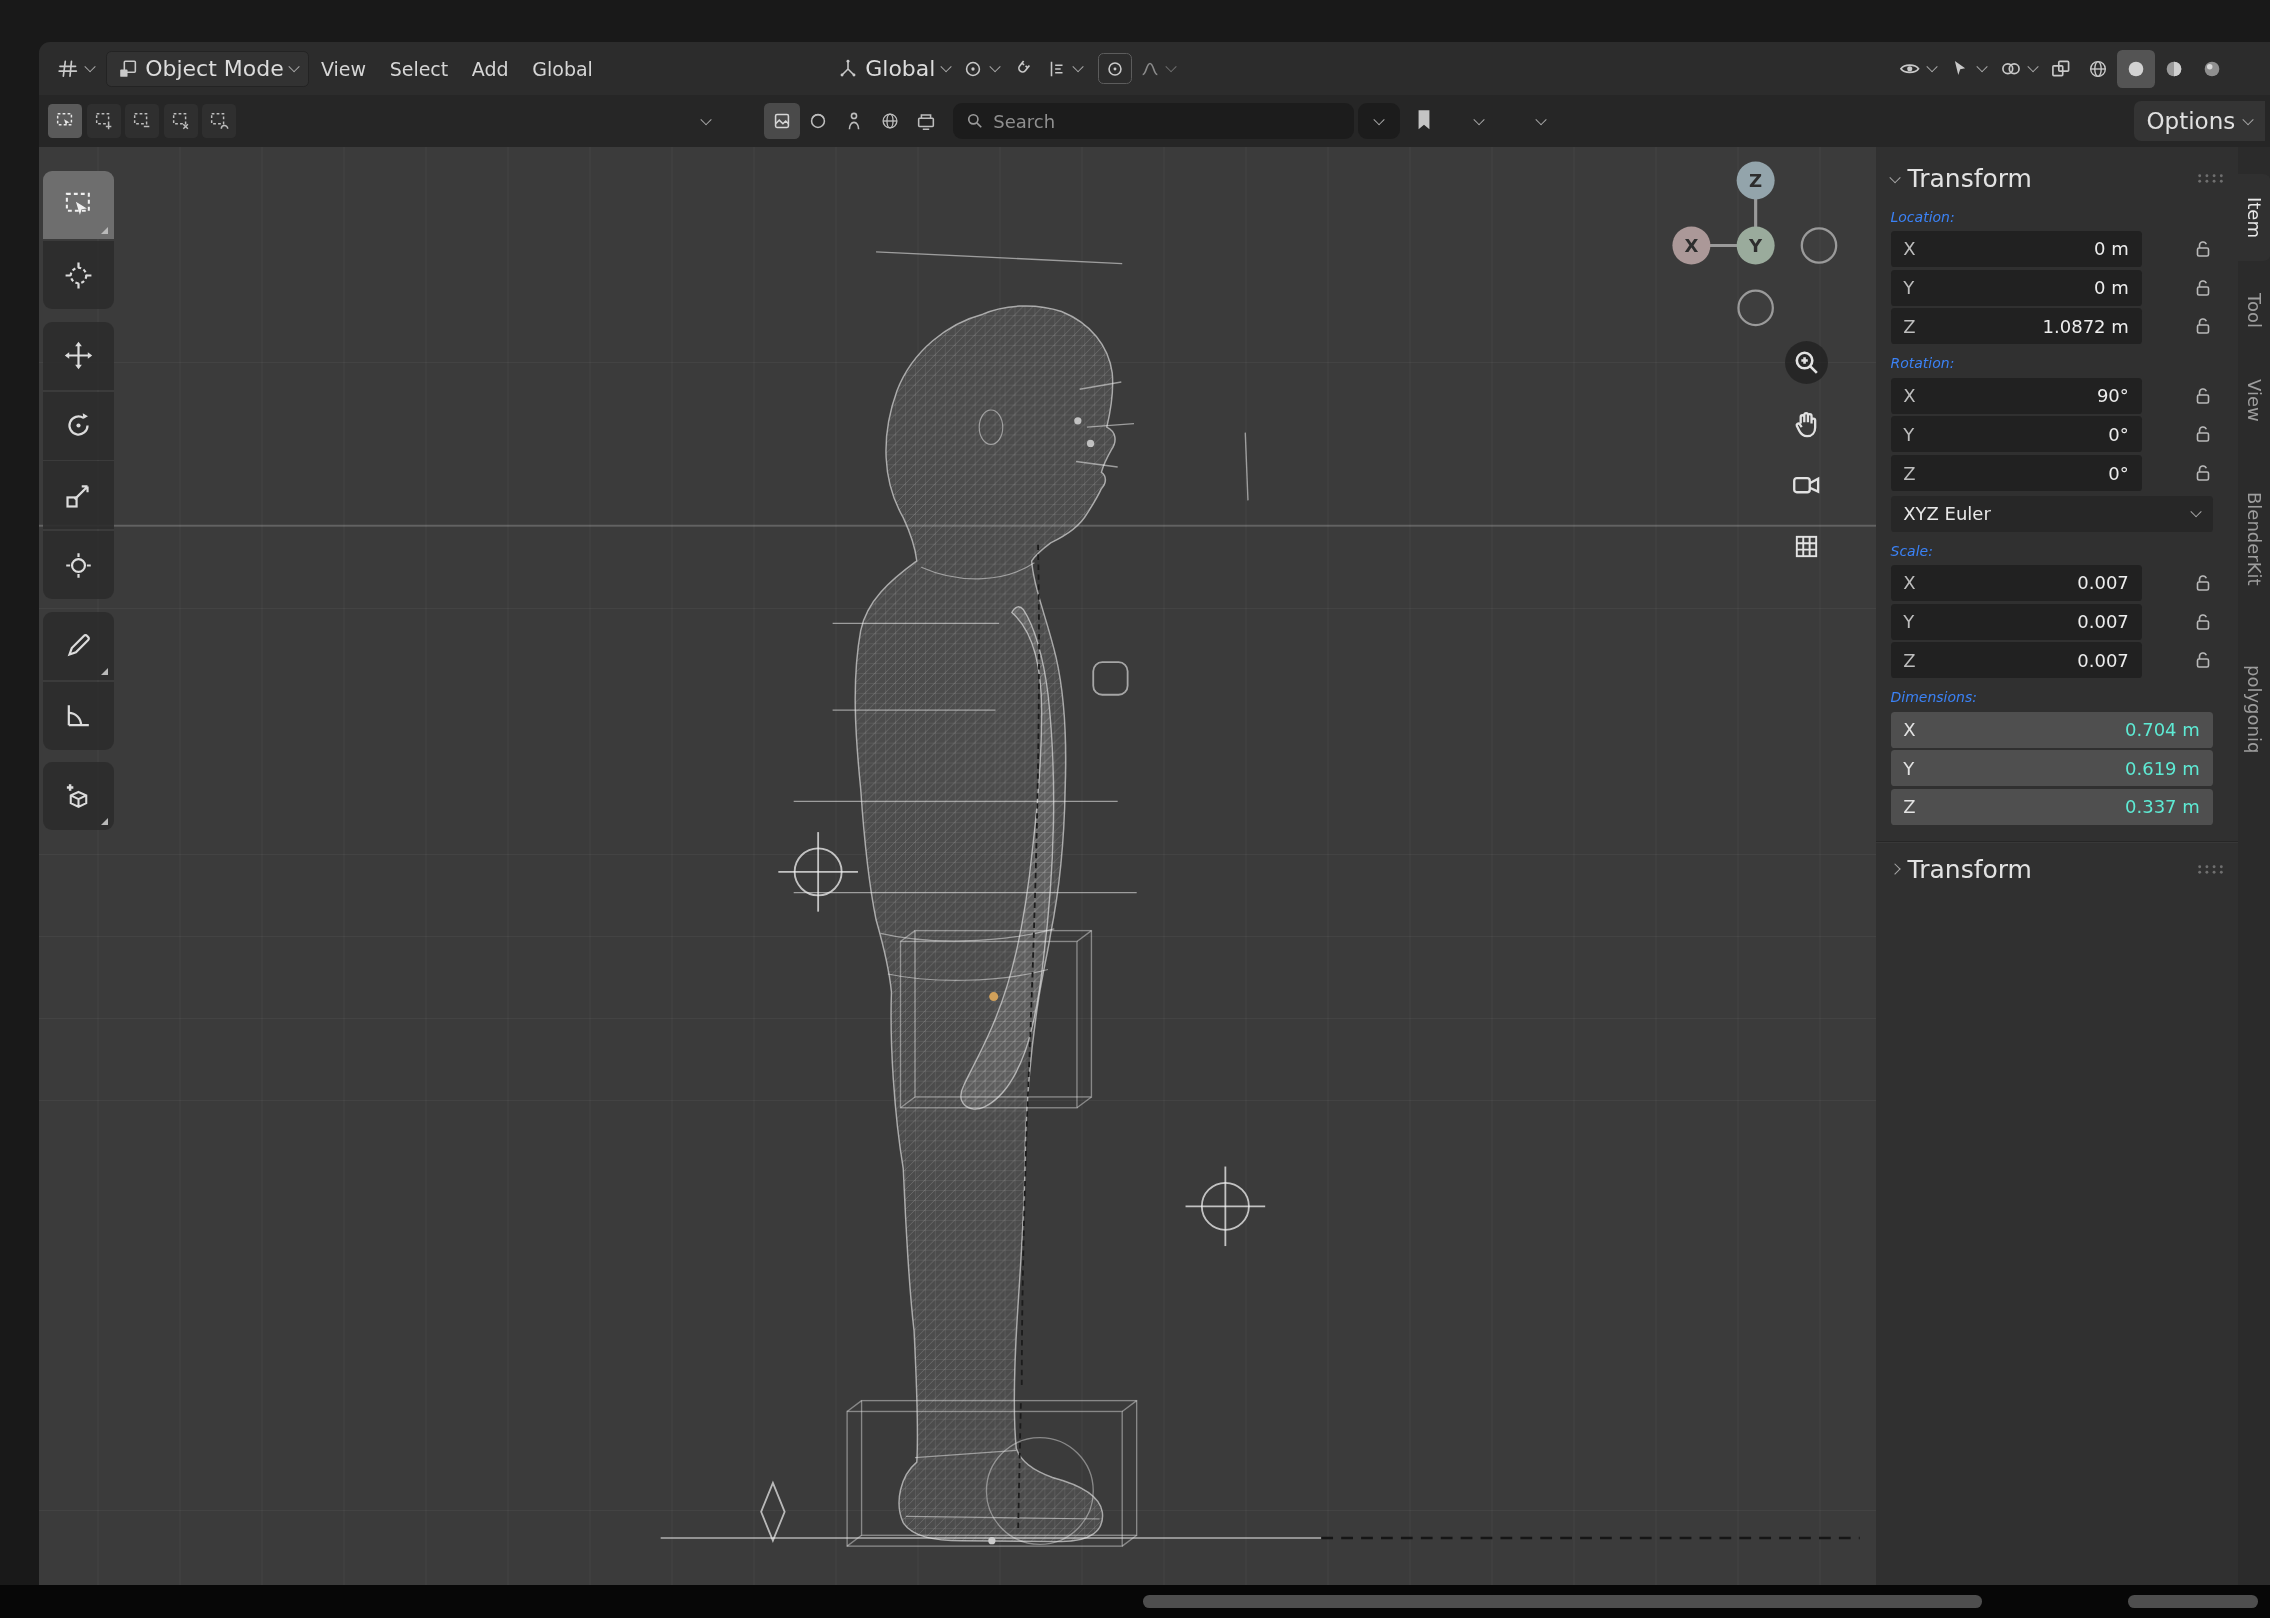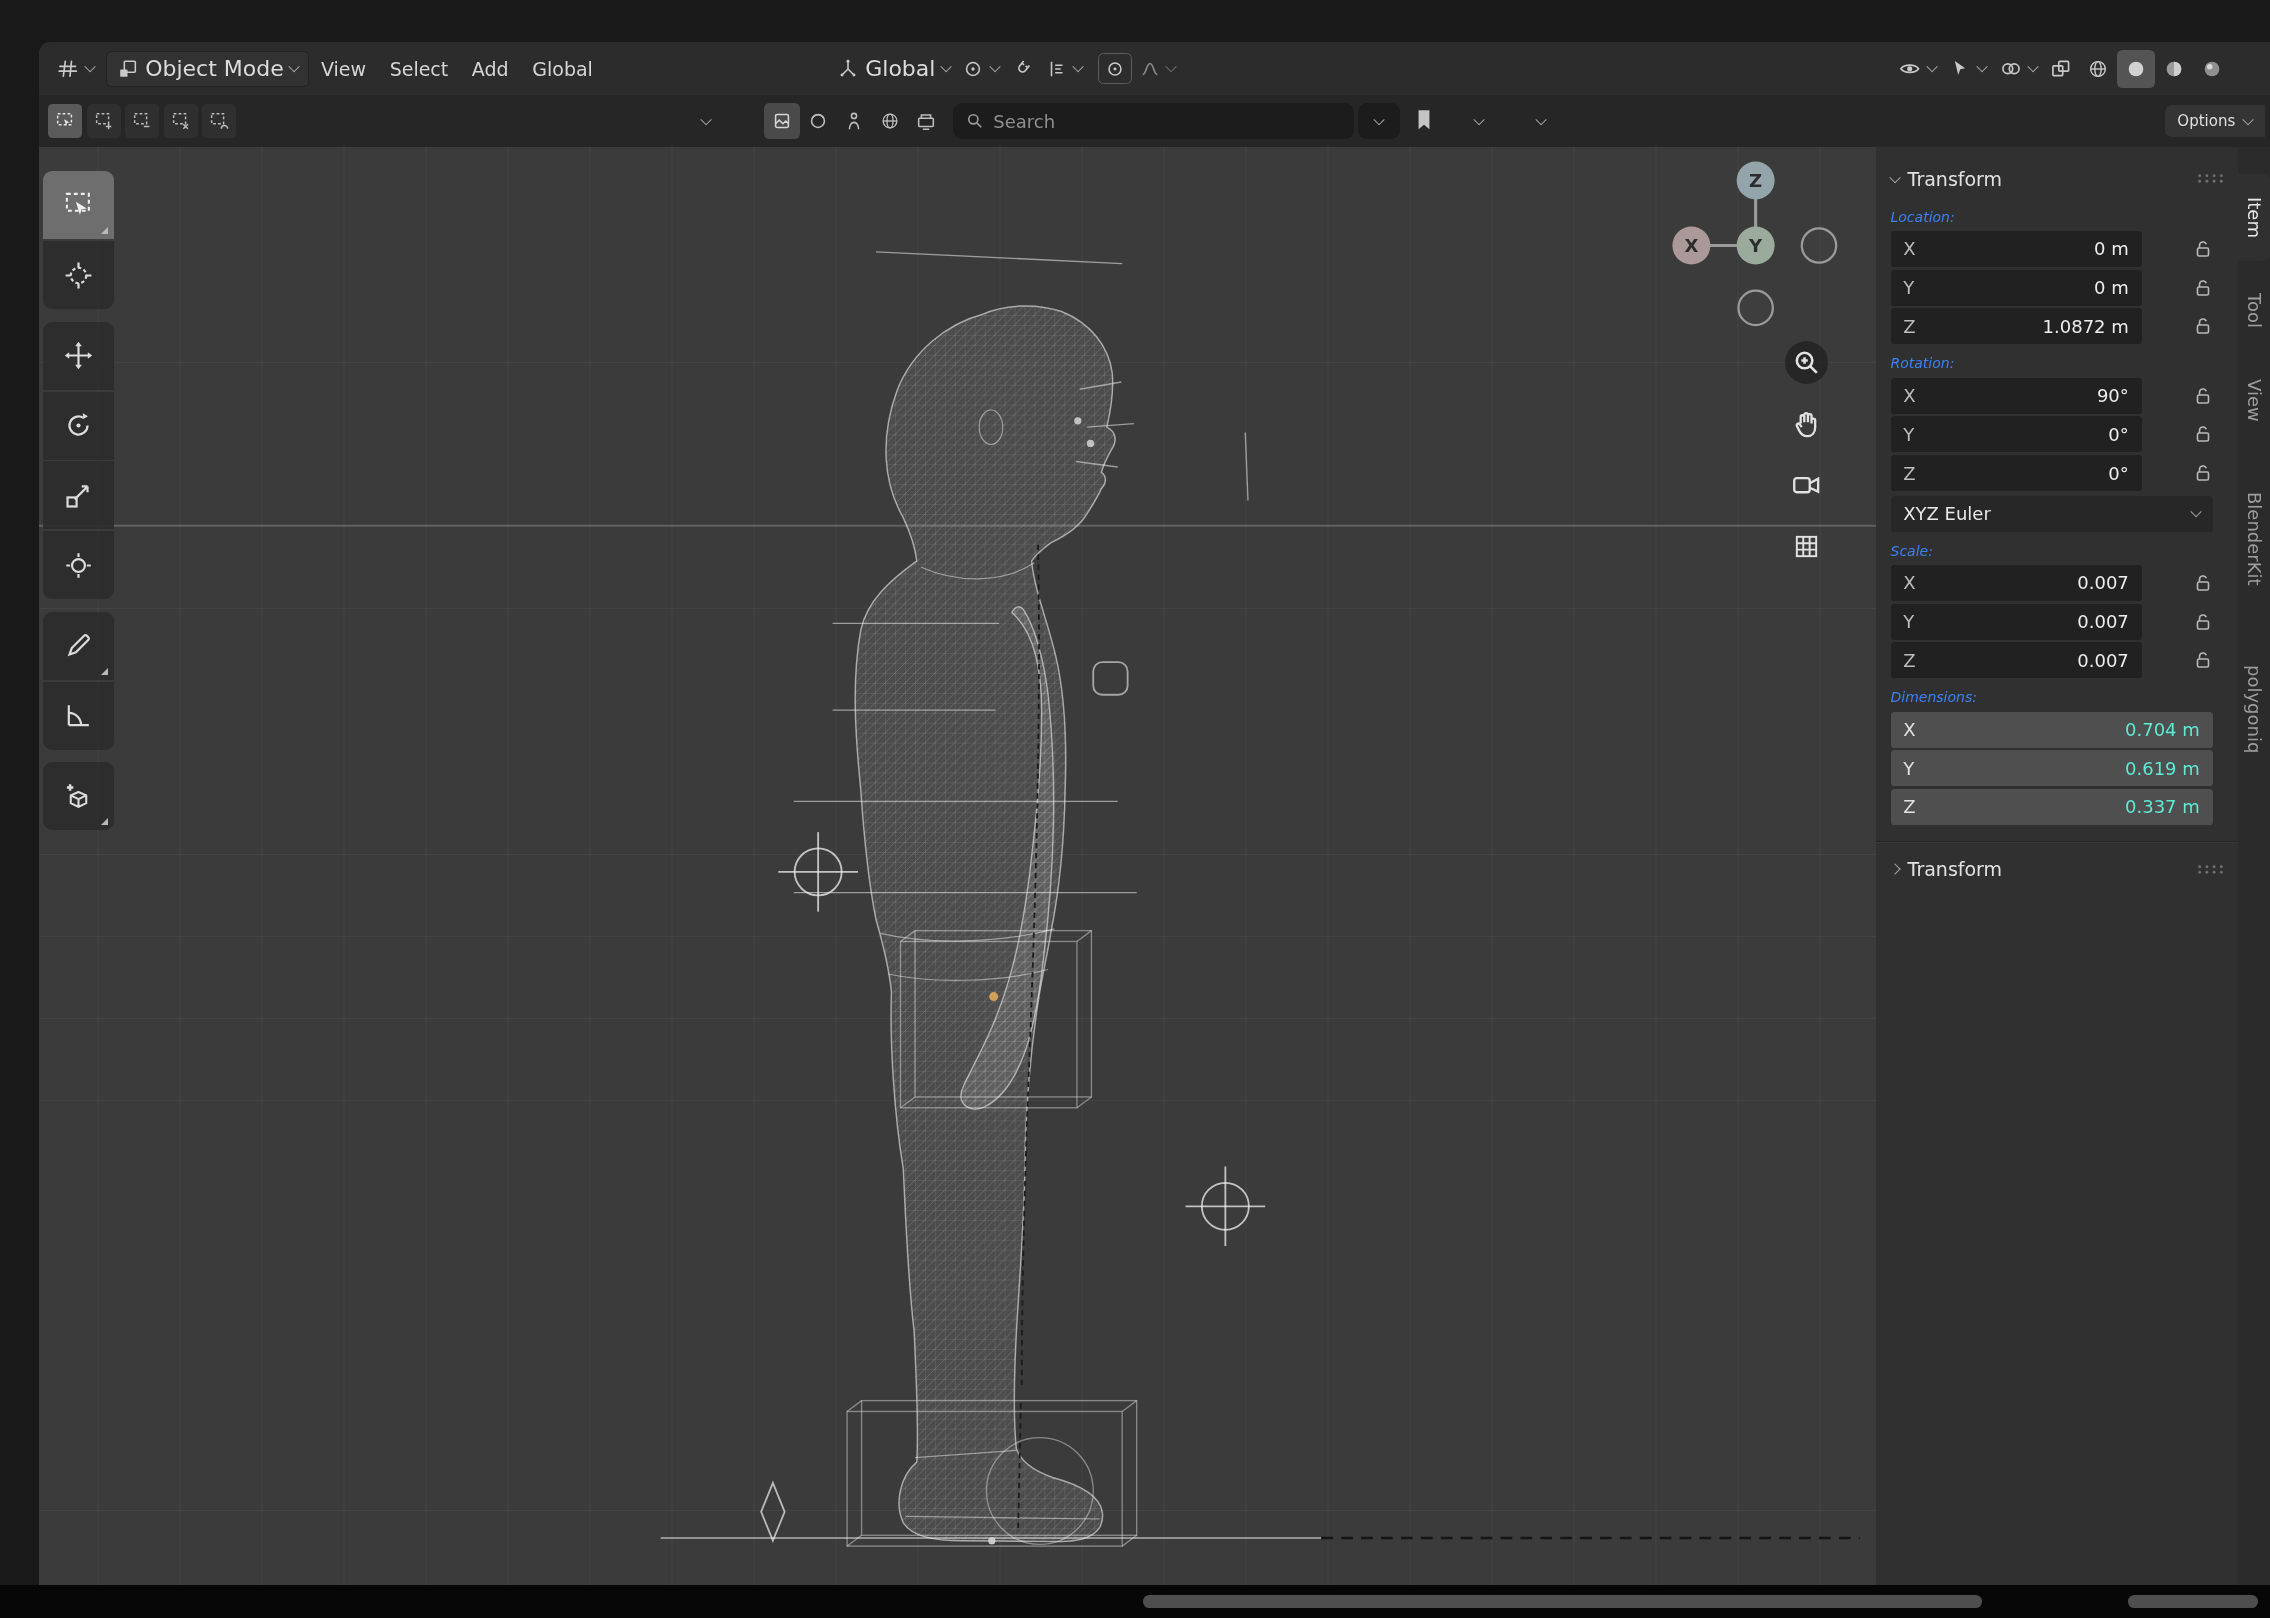--- a/index.html
+++ b/index.html
@@ -29,21 +29,21 @@
   .atype { width:36px; height:36px; border-radius:5.4px; display:flex; align-items:center; justify-content:center; }
   .atype.active { background:#4a4a4a; }
   .searchbox { width:401px; height:36px; background:#1c1c1c; border-radius:9px; display:flex;
                align-items:center; padding:0 12.7px; gap:8.1px; margin-left:9px; }
   .searchbox input { flex:1; background:transparent; border:none; outline:none; color:#dedede;
                font-size:18px; font-family:inherit; }
   .searchbox input::placeholder { color:#8f8f8f; }
   .chip { width:42px; height:36px; background:#1c1c1c; border-radius:9px; display:flex;
           align-items:center; justify-content:center; margin-left:4.5px; }
   .chevdd { width:42px; height:33px; display:flex; align-items:center; justify-content:center; border-radius:4.5px; }
-  .options-btn { margin-left:auto; display:flex; align-items:center; gap:9px; font-size:15px;
+  .options-btn { margin-left:auto; display:flex; align-items:center; gap:9px; font-size:23px;
           color:#e0e0e0; background:#343434; padding:7.2px 12.7px; border-radius:7.2px 0 0 7.2px; }
 
   
   .main { position:absolute; left:39px; top:147px; right:0; bottom:33px; display:flex; }
   .vp { position:relative; flex:1; overflow:hidden; background-color:#3b3b3b;
         background-image:
           linear-gradient(rgba(255,255,255,0.045) 0.9px, transparent 0.9px),
           linear-gradient(90deg, rgba(255,255,255,0.045) 0.9px, transparent 0.9px);
         background-size:82px 82px; background-position:-23.5px -31px; }
   .vpsvg { position:absolute; inset:0; width:100%; height:100%; }
@@ -69,21 +69,21 @@
   
   .navbtn { position:absolute; left:1746px; width:43px; height:43px; border-radius:50%;
             display:flex; align-items:center; justify-content:center; }
   .navbtn.zoom { top:194px; background:rgba(32,32,32,.75); }
   .navbtn.hand { top:255px; }
   .navbtn.cam  { top:316px; }
   .navbtn.grid { top:378px; }
 
   
   .sidebar { width:362px; background:#303030; padding:12.7px 14.5px 0; position:relative; }
-  .phead { display:flex; align-items:center; gap:9px; height:38px; font-size:19px; color:#e2e2e2; }
+  .phead { display:flex; align-items:center; gap:9px; height:38px; font-size:25px; color:#e2e2e2; }
   .grip { margin-left:auto; opacity:.7; }
   .plabel { font-size:14px; color:#3b82f6; margin:11px 0 6.3px;font-style:italic; }
   .frow { display:flex; align-items:center; margin-bottom:2.7px; }
   .nfield { height:36px; background:#212121; border-radius:3.6px; display:flex; align-items:center;
             padding:0 12.7px; width:251px; font-size:18px; }
   .nfield .axis { color:#bdbdbd; }
   .nfield .val  { margin-left:auto; color:#ededed; }
   .nfield.wide  { width:322px; }
   .nfield.light { background:#4f4f4f; }
   .nfield.light .axis { color:#e2e2e2; }

